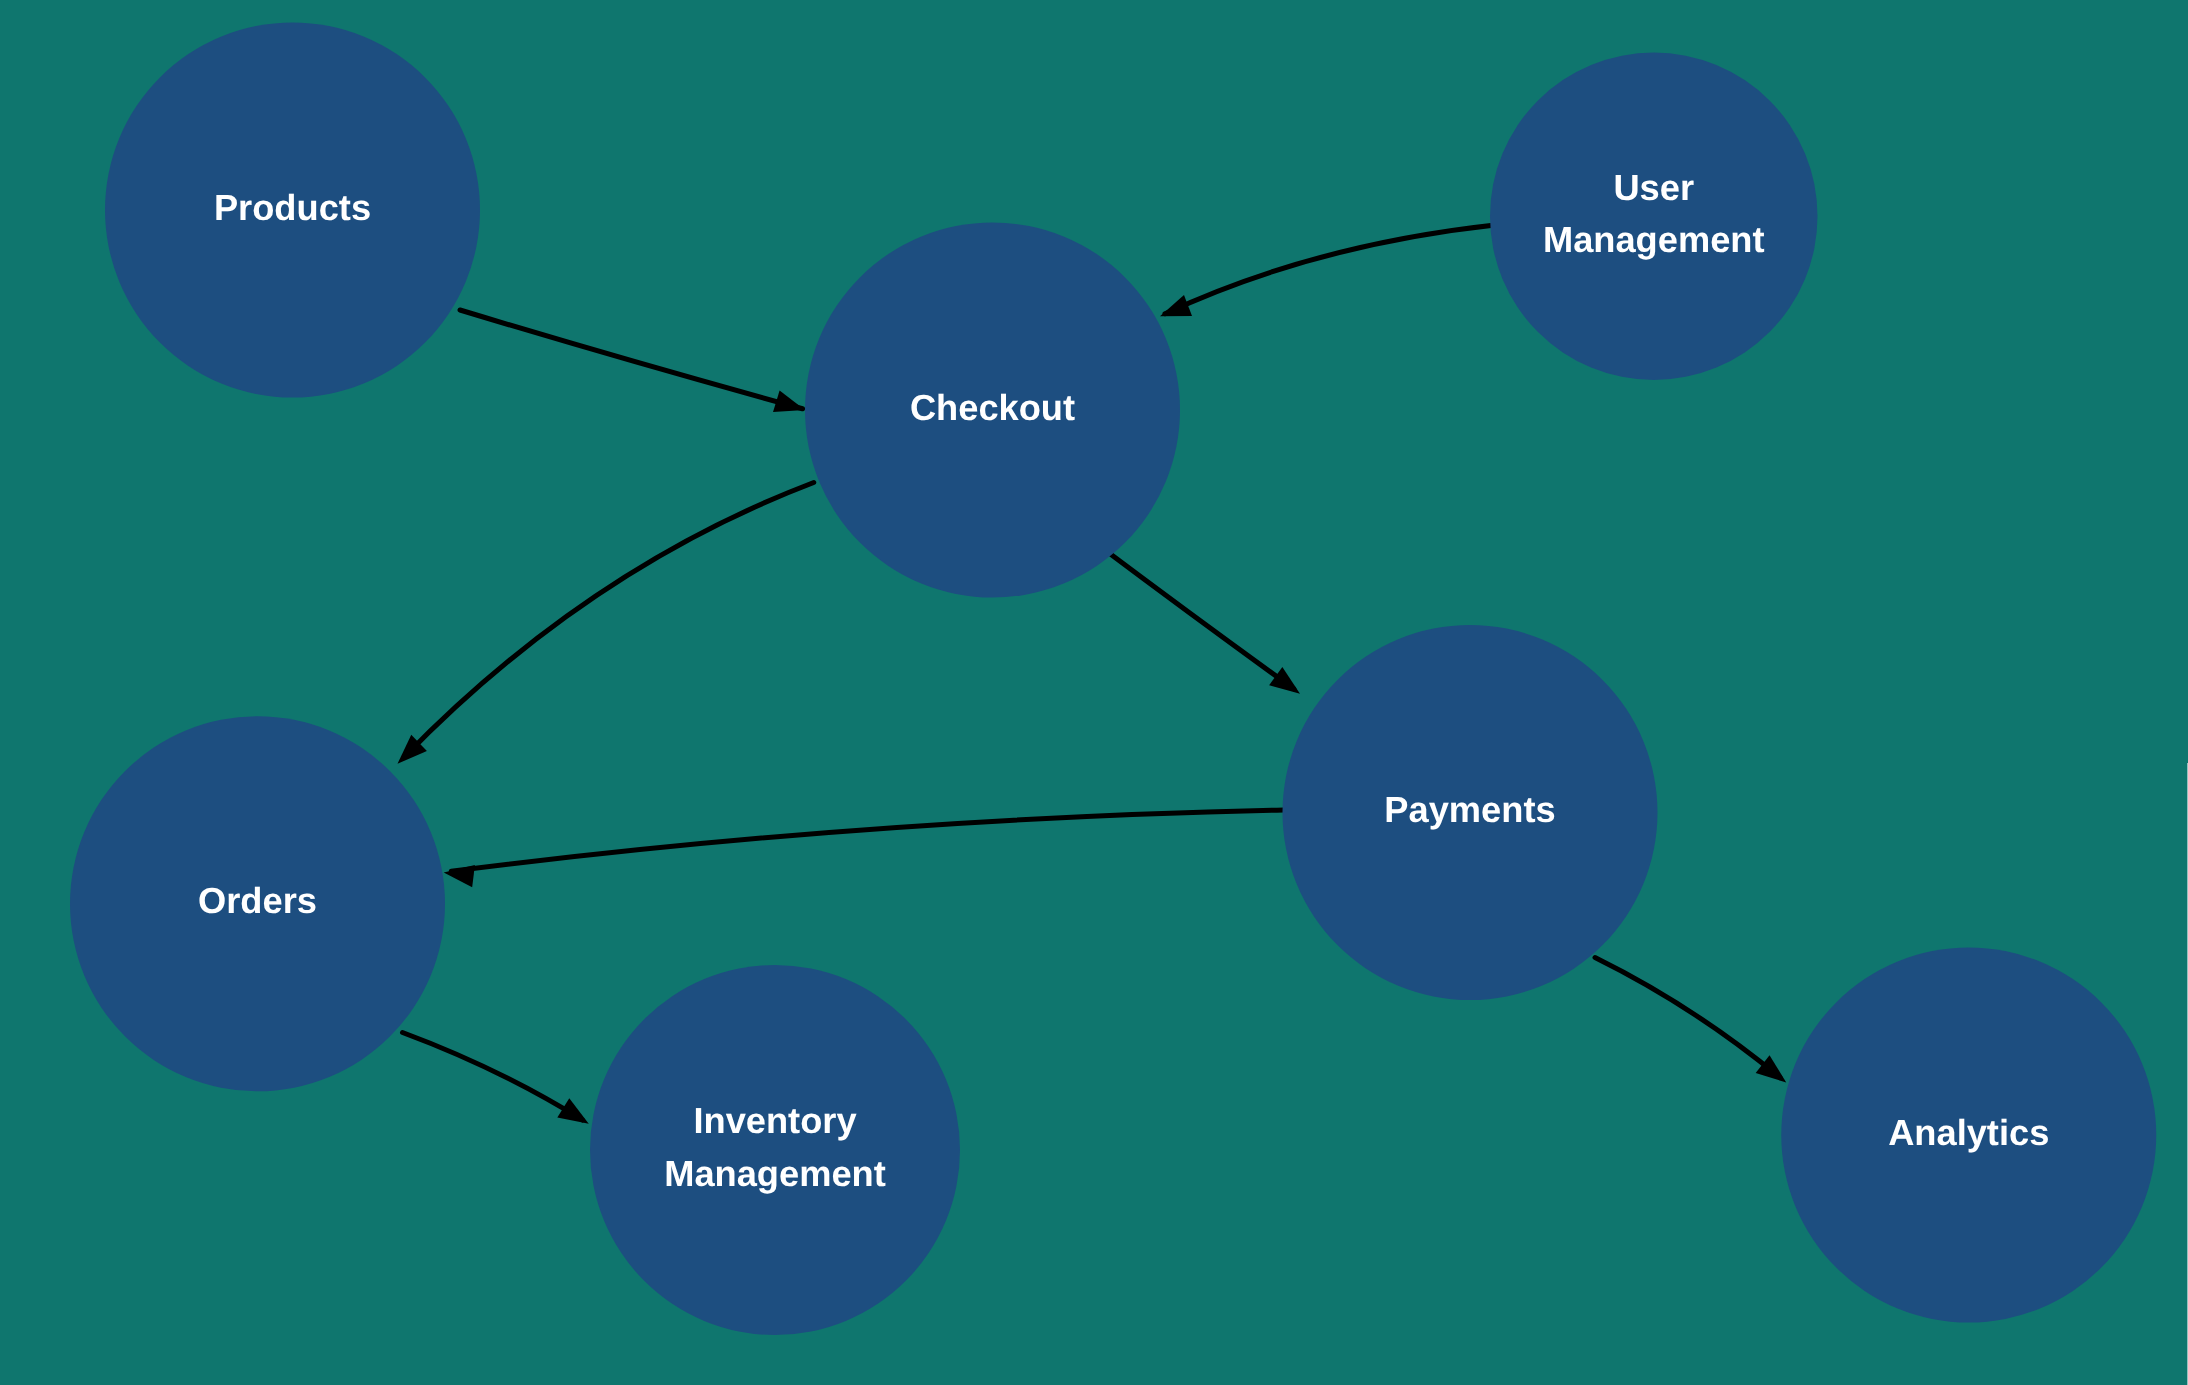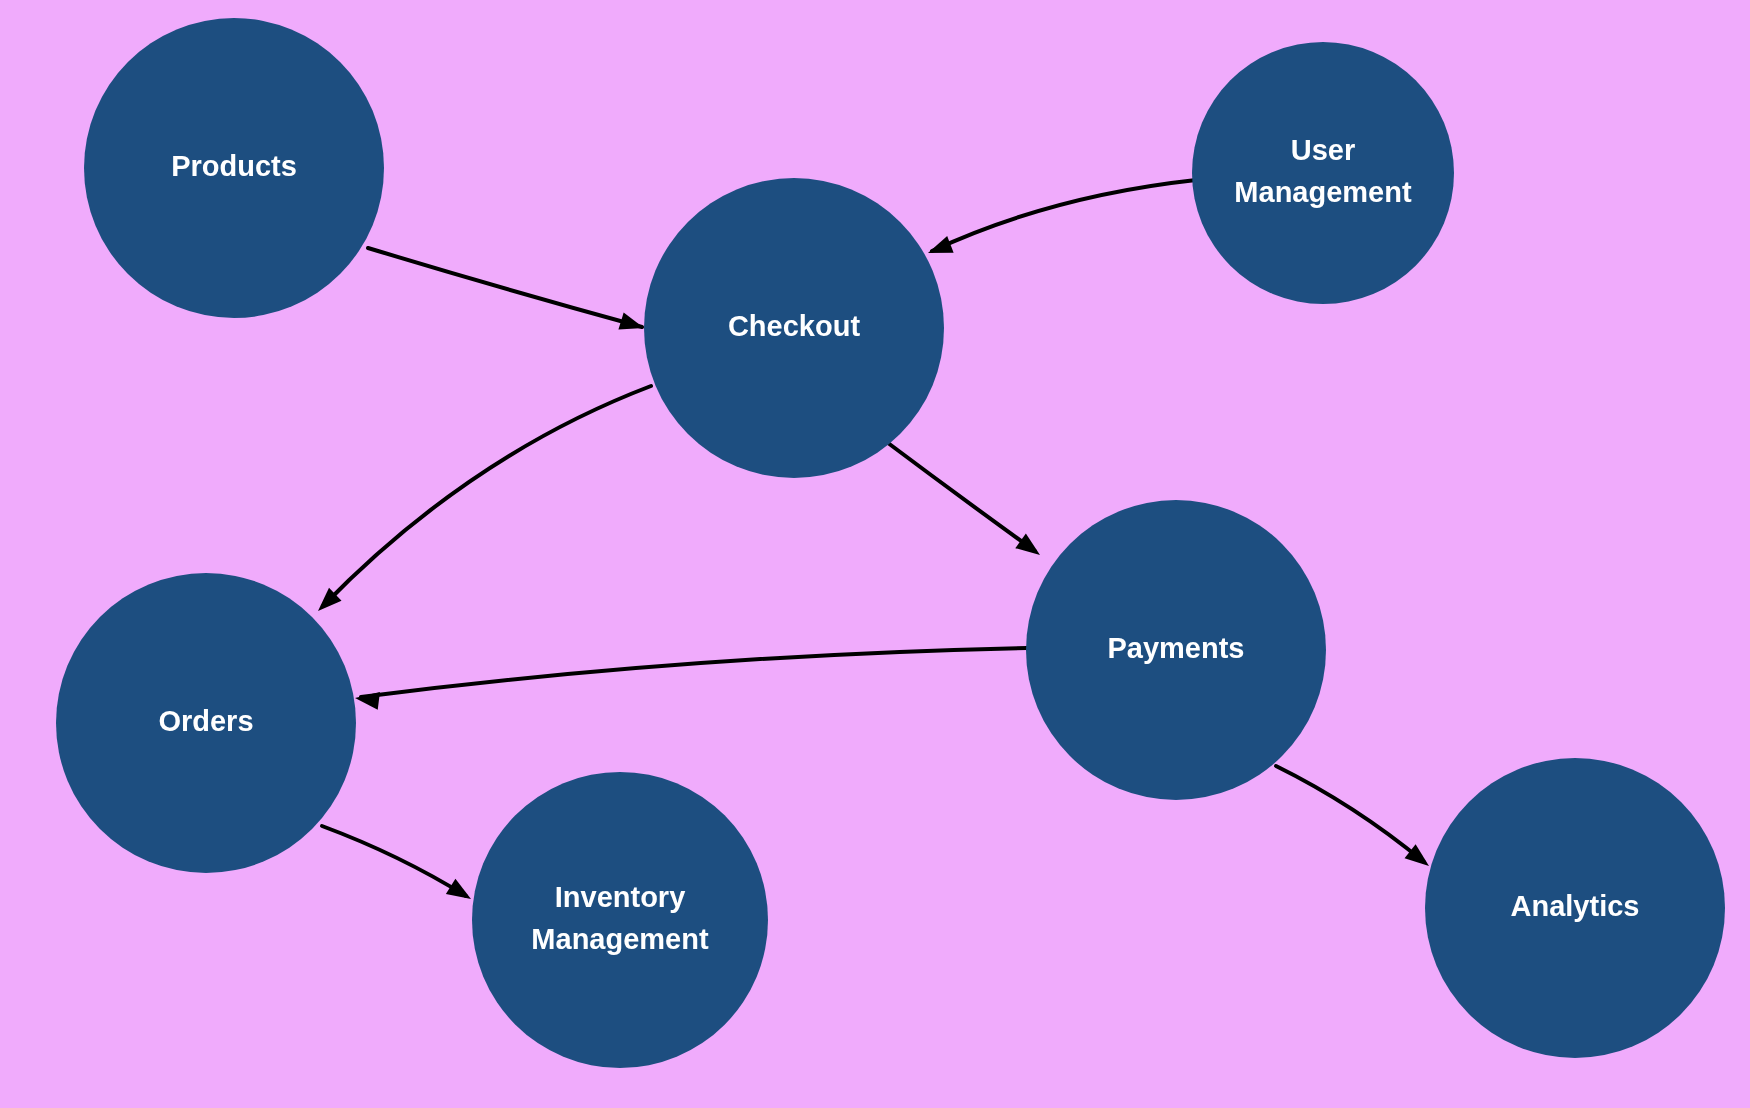--- a/index.html
+++ b/index.html
@@ -5,21 +5,21 @@
 <style>
   html, body {
     margin: 0;
     padding: 0;
     background: #ffffff;
   }
   #canvas-wrap {
     position: relative;
     width: 1750px;
     height: 1108px;
-    background: #f0abfc;
+    background: #0f766e;
     overflow: hidden;
     font-family: "Liberation Sans", sans-serif;
   }
   svg#graph {
     position: absolute;
     top: 0;
     left: 0;
     width: 1750px;
     height: 1108px;
     display: block;

